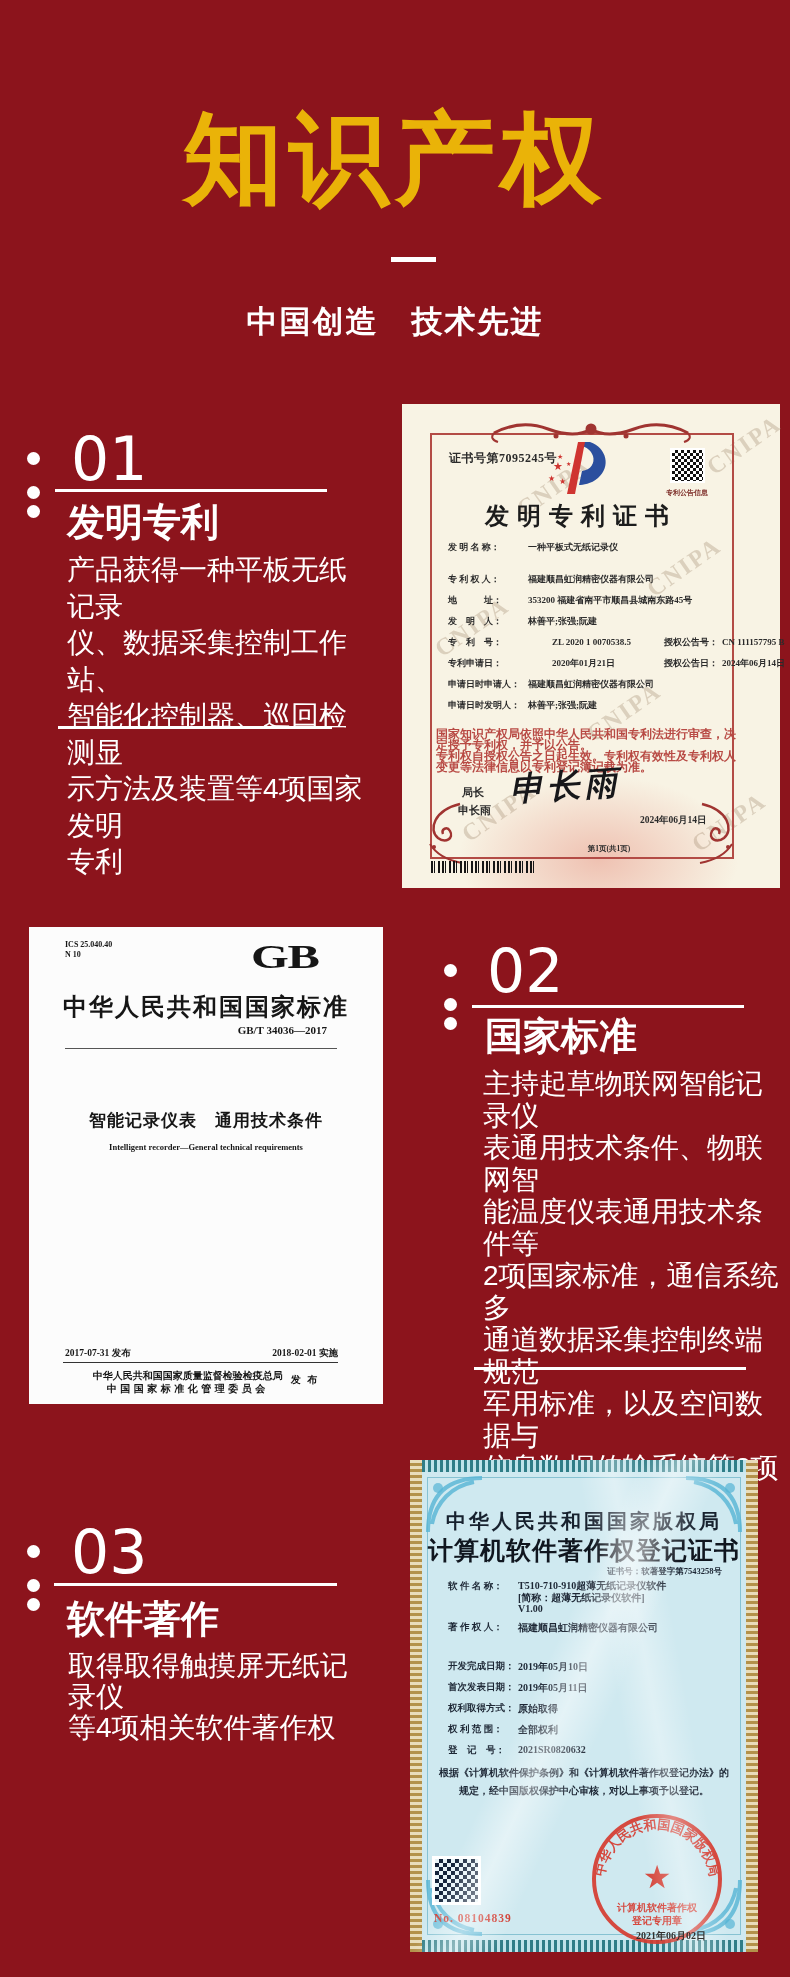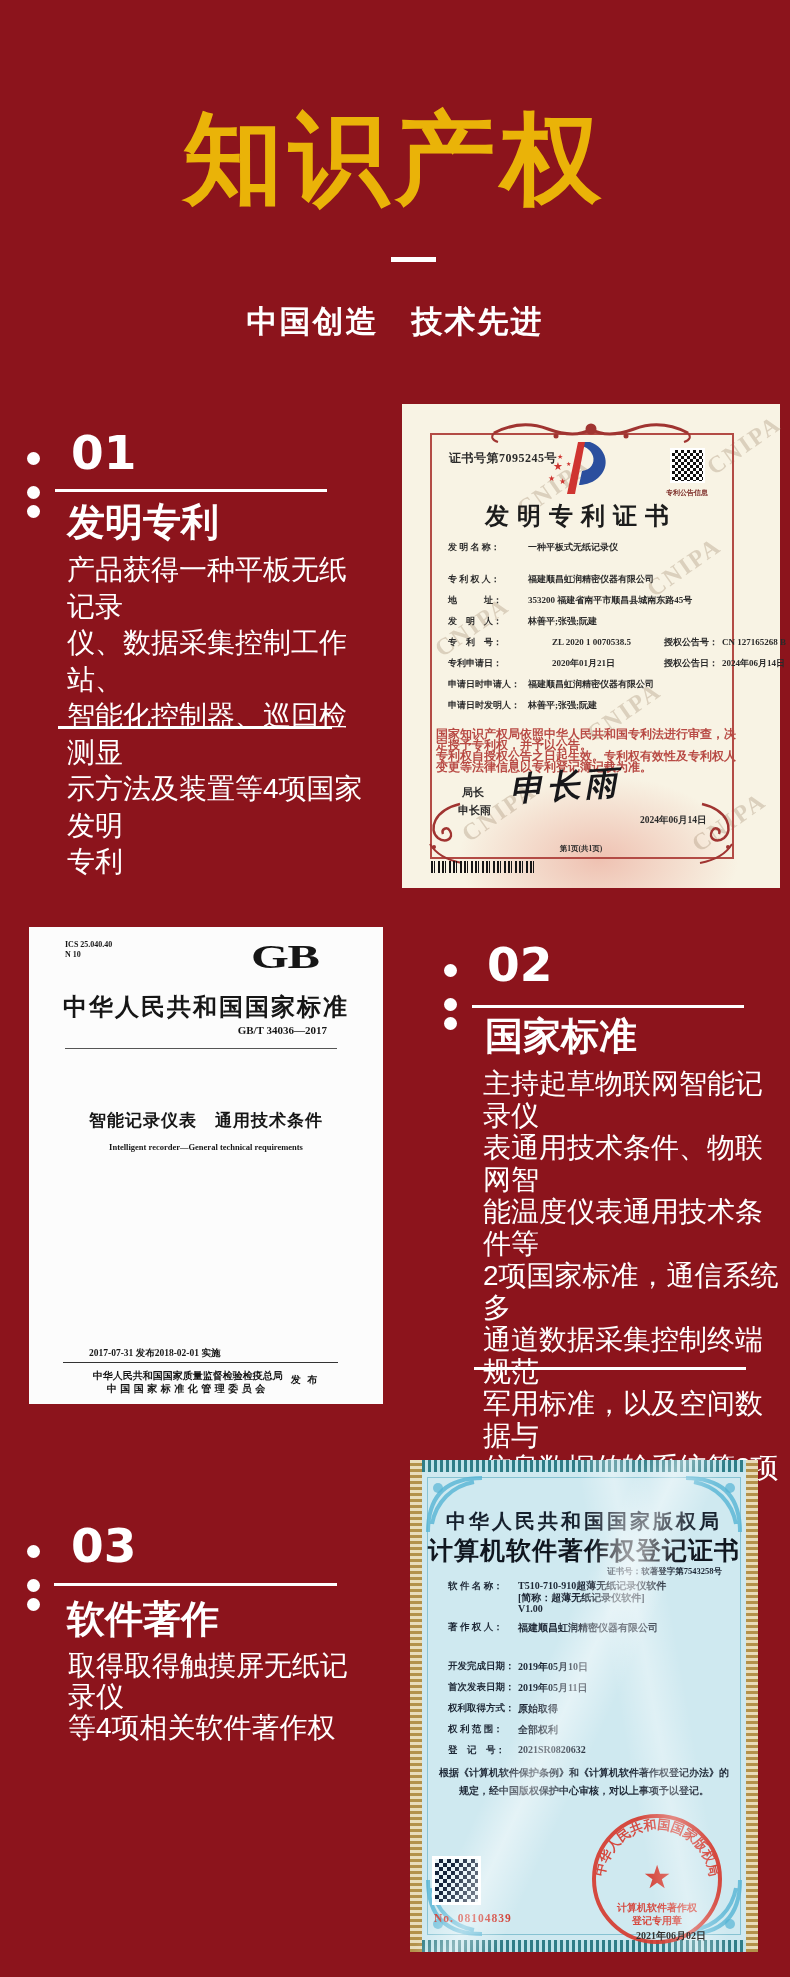--- a/index.html
+++ b/index.html
@@ -11,21 +11,21 @@
       font-size:100px;font-weight:900;letter-spacing:6px;line-height:1;}
   .title-dash{position:absolute;left:391px;top:257px;width:45px;height:5px;background:#fff;}
   .subtitle{position:absolute;top:303px;left:0;width:790px;text-align:center;color:#fff;
       font-size:31px;font-weight:700;letter-spacing:2px;line-height:1.2;}
 
   
   .dotcol{position:absolute;width:13px;}
   .dot{width:13px;height:13px;border-radius:50%;background:#fff;}
   .dot+.dot{margin-top:21px;}
   .dot+.dot+.dot{margin-top:6px;}
-  .sec-num{position:absolute;color:#fff;font-size:47px;font-weight:700;line-height:1;
+  .sec-num{position:absolute;color:#fff;font-size:60px;font-weight:400;line-height:1;
       font-family:"DejaVu Sans",sans-serif;}
   .num-line{position:absolute;height:3px;background:#fff;}
   .sec-head{position:absolute;color:#fff;font-size:38px;font-weight:800;line-height:1.15;}
   .sec-para{position:absolute;color:#fff;font-size:28px;font-weight:500;white-space:pre-line;}
   .sec-end{position:absolute;height:3px;background:#fff;}
 
   
   .cert1{position:absolute;left:402px;top:404px;width:378px;height:484px;
       background:radial-gradient(200px 120px at 52% 94%, rgba(231,152,136,.55), rgba(231,152,136,0) 70%),#f8f3e4;
       font-family:"Liberation Serif",serif;color:#2b2b2b;}
@@ -46,21 +46,21 @@
   .p-val{}
   .p-val.pw{display:inline-block;width:112px;margin-left:24px;}
   .p-lbl.l2{width:58px;}
   .c1-notice{position:absolute;left:34px;top:325px;width:310px;text-align:left;font-size:12px;
       line-height:11px;font-weight:700;color:#b84a44;white-space:pre-line;}
   .c1-dir{position:absolute;left:60px;top:381px;font-size:11px;font-weight:700;}
   .c1-dirname{position:absolute;left:56px;top:399px;font-size:11px;font-weight:700;}
   .c1-sig{position:absolute;left:108px;top:360px;font-size:33px;font-style:italic;font-weight:700;
       color:#17171a;transform:rotate(-4deg);font-family:"DejaVu Serif",serif;letter-spacing:4px;}
   .c1-date{position:absolute;left:238px;top:410px;font-size:9.5px;font-weight:700;}
-  .c1-page{position:absolute;left:28px;top:440px;width:302px;text-align:center;font-size:7.5px;font-weight:700;}
+  .c1-page{position:absolute;left:28px;top:440px;width:302px;text-align:center;font-size:7.5px;font-weight:700;padding-left:28px;}
   .c1-corner{position:absolute;top:398px;width:40px;height:64px;}
   .c1-corner.r{transform:scaleX(-1);}
   .c1-barcode{position:absolute;left:29px;top:457px;width:103px;height:12px;
       background:repeating-linear-gradient(90deg,#161616 0 2px,transparent 2px 3px,#161616 3px 4px,
       transparent 4px 7px,#161616 7px 9px,transparent 9px 11px);}
   .wm{position:absolute;font-family:"Liberation Serif",serif;font-weight:700;font-size:24px;
       color:rgba(160,138,110,.33);transform:rotate(-35deg);letter-spacing:2px;pointer-events:none;}
 
   
   .gbdoc{position:absolute;left:29px;top:927px;width:354px;height:477px;background:#fcfcfc;
@@ -68,22 +68,22 @@
   .gb-ics{position:absolute;left:36px;top:13px;font-size:8px;line-height:10px;font-weight:700;white-space:pre-line;}
   .gb-logo{position:absolute;left:222px;top:12px;font-size:36px;font-weight:900;line-height:1;
       transform:scale(1.35,.95);transform-origin:left top;letter-spacing:-1px;}
   .gb-title{position:absolute;left:0;top:64px;width:354px;text-align:center;font-size:24px;
       font-weight:700;letter-spacing:2px;}
   .gb-code{position:absolute;left:0;top:97px;width:298px;text-align:right;font-size:11px;font-weight:700;}
   .gb-hr{position:absolute;left:36px;top:121px;width:272px;height:1px;background:#555;}
   .gb-subject{position:absolute;left:0;top:182px;width:354px;text-align:center;font-size:17px;
       font-weight:700;font-family:"Liberation Sans",sans-serif;letter-spacing:1px;}
   .gb-subject-en{position:absolute;left:0;top:215px;width:354px;text-align:center;font-size:8.5px;font-weight:700;}
-  .gb-dates{position:absolute;left:36px;top:420px;width:273px;display:flex;justify-content:flex-start;
-      font-size:9.5px;font-weight:700;margin-left:24px;}
+  .gb-dates{position:absolute;left:36px;top:420px;width:273px;display:flex;justify-content:space-between;
+      font-size:9.5px;font-weight:700;}
   .gb-hr2{position:absolute;left:34px;top:435px;width:275px;height:1px;background:#333;}
   .gb-issuers{position:absolute;left:0;top:442px;width:354px;display:flex;justify-content:center;
       align-items:flex-start;gap:8px;}
   .gb-iss{font-size:10px;font-weight:700;line-height:13px;text-align:center;}
   .gb-iss .l2{letter-spacing:3.5px;}
   .gb-publish{font-size:10px;font-weight:700;margin-top:4px;letter-spacing:2px;}
 
   
   .cert3{position:absolute;left:410px;top:1460px;width:348px;height:492px;background:#cfe9f0;
       color:#1d2735;font-family:"Liberation Serif",serif;}
@@ -183,21 +183,21 @@
     <div class="p-row" style="top:169px;">
       <span class="p-lbl">专 利 权 人：</span><span class="p-val">福建顺昌虹润精密仪器有限公司</span>
     </div>
     <div class="p-row" style="top:190px;">
       <span class="p-lbl">地　　　址：</span><span class="p-val">353200 福建省南平市顺昌县城南东路45号</span>
     </div>
     <div class="p-row" style="top:211px;">
       <span class="p-lbl">发　明　人：</span><span class="p-val">林善平;张强;阮建</span>
     </div>
     <div class="p-row" style="top:232px;">
-      <span class="p-lbl">专　利　号：</span><span class="p-val pw">ZL 2020 1 0070538.5</span><span class="p-lbl l2">授权公告号：</span><span class="p-val">CN 127165268 B</span>
+      <span class="p-lbl">专　利　号：</span><span class="p-val pw">ZL 2020 1 0070538.5</span><span class="p-lbl l2">授权公告号：</span><span class="p-val">CN 111157795 B</span>
     </div>
     <div class="p-row" style="top:253px;">
       <span class="p-lbl">专利申请日：</span><span class="p-val pw">2020年01月21日</span><span class="p-lbl l2">授权公告日：</span><span class="p-val">2024年06月14日</span>
     </div>
     <div class="p-row" style="top:274px;">
       <span class="p-lbl">申请日时申请人：</span><span class="p-val">福建顺昌虹润精密仪器有限公司</span>
     </div>
     <div class="p-row" style="top:295px;">
       <span class="p-lbl">申请日时发明人：</span><span class="p-val">林善平;张强;阮建</span>
     </div>

